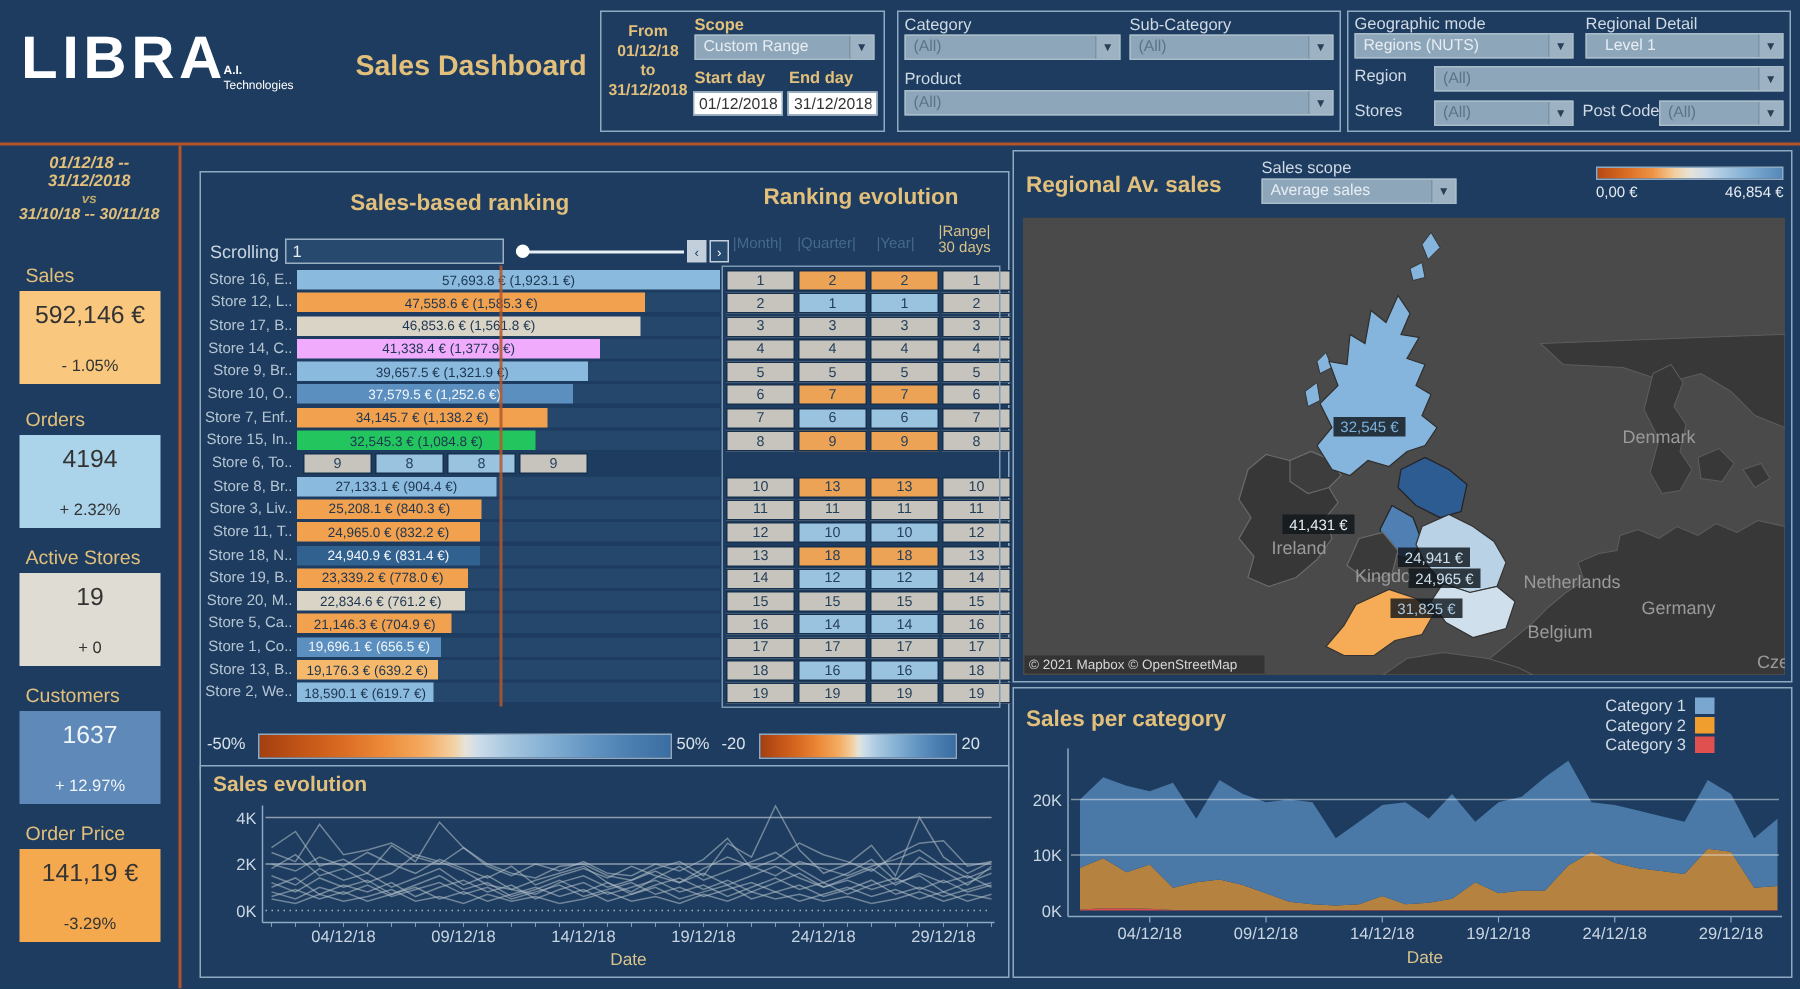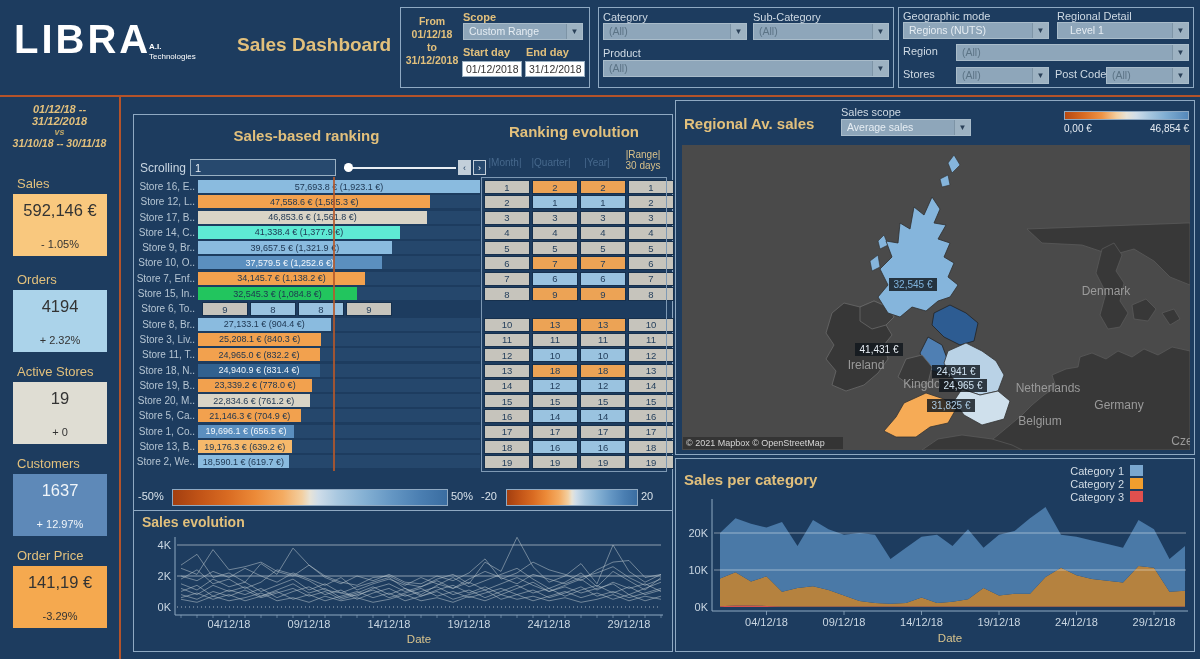--- a/index.html
+++ b/index.html
@@ -218,21 +218,21 @@
         <div class="rcells">
           <div class="rcell" style="background: rgb(198, 196, 188);">3</div>
           <div class="rcell" style="background: rgb(198, 196, 188);">3</div>
           <div class="rcell" style="background: rgb(198, 196, 188);">3</div>
           <div class="rcell" style="background: rgb(198, 196, 188);">3</div>
         </div>
       </div>
       <div class="rrow">
         <div class="rstore">Store 14, C..</div>
         <div class="rtrack">
-          <div class="rbar" style="width: 71.7%; background: #5eead4;">
+          <div class="rbar" style="width: 71.7%; background: #f0abfc;">
             <span>41,338.4 €  (1,377.9 €)</span>
           </div>
         </div>
         <div class="rcells">
           <div class="rcell" style="background: rgb(198, 196, 188);">4</div>
           <div class="rcell" style="background: rgb(198, 196, 188);">4</div>
           <div class="rcell" style="background: rgb(198, 196, 188);">4</div>
           <div class="rcell" style="background: rgb(198, 196, 188);">4</div>
         </div>
       </div>

